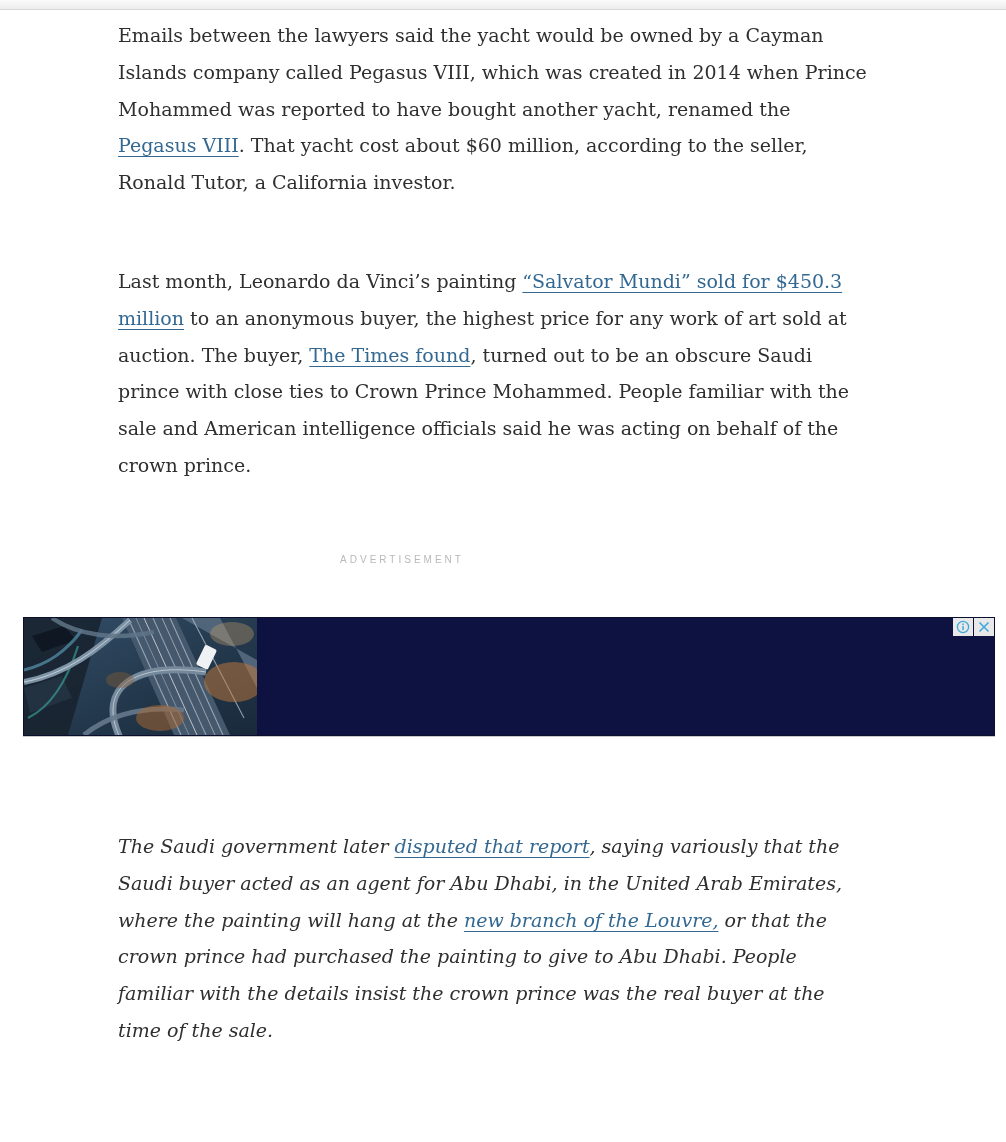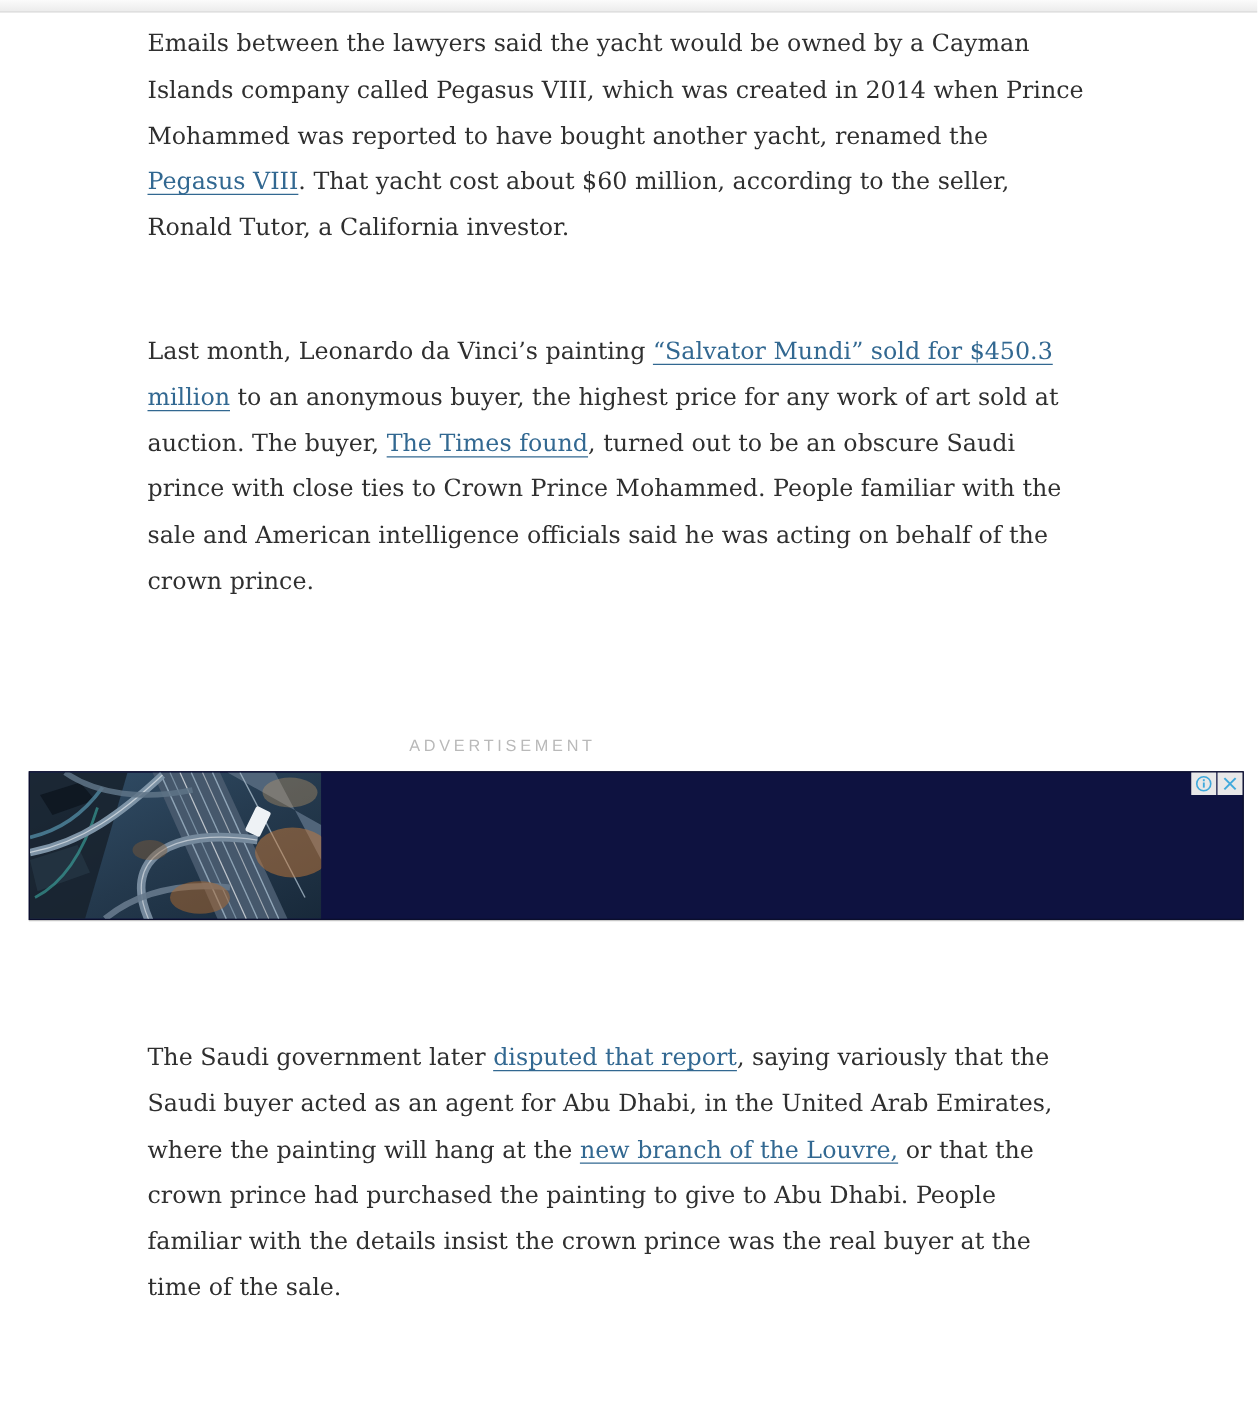--- a/index.html
+++ b/index.html
@@ -24,37 +24,37 @@
     position: absolute;
     left: 118px; width: 752px;
     margin: 0;
     font-size: 19px;
     line-height: 36.8px;
     color: var(--text-color, #2f2f2f);
     font-family: "DejaVu Serif", "Liberation Serif", serif;
   }
   #para-1 { top: 17px; }
   #para-2 { top: 263px; }
-  #para-3 { top: 828px; }
+  #para-3 { top: 828px; font-style: italic; }
 
   .article-link {
     color: var(--link-color, #326891);
     text-decoration: underline;
     text-decoration-thickness: 1px;
     text-underline-offset: 4px;
     cursor: pointer;
   }
 
   
   .ad-label {
-    position: absolute; top: 589px; left: 0;
+    position: absolute; top: 554px; left: 0;
     width: 804px;
     text-align: center;
     font-family: "Liberation Sans", sans-serif;
-    font-size: 13px;
+    font-size: 10px;
     font-weight: 400;
     letter-spacing: 3px;
     color: var(--ad-label-color, #b9b9b9);
   }
 
   
   .ad-banner {
     position: absolute; top: 617px; left: 23px;
     width: 970px; height: 117px;
     background: var(--ad-bg, #0e1240);

